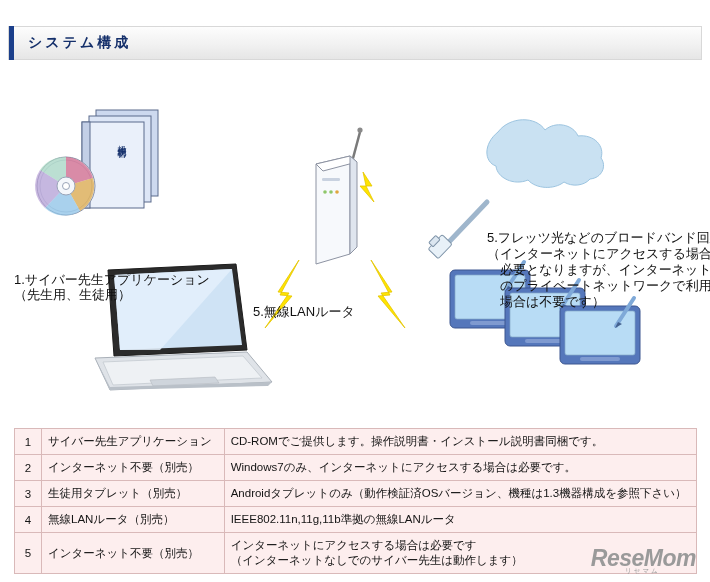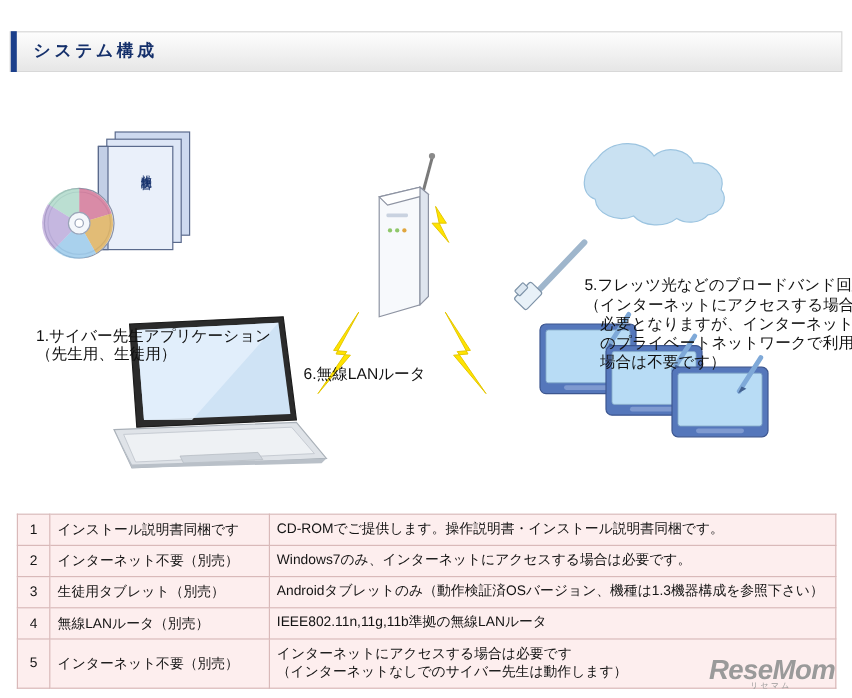--- a/index.html
+++ b/index.html
@@ -49,21 +49,21 @@
   }
   .diagram svg { display: block; }
 
   .lbl {
     position: absolute;
     font-size: 13px;
     line-height: 15px;
     color: #111;
     white-space: pre;
   }
-  #label-cd       { left: 30px;  top: 206px; }
+  #label-cd       { left: 14px;  top: 206px; }
   #label-router   { left: 253px; top: 238px; }
   #label-broadband{ left: 487px; top: 164px; line-height: 16px; }
   #label-laptop   { left: 82px;  top: 384px; }
   #label-tablet   { left: 445px; top: 384px; }
 
   
   .table-wrap {
     position: absolute;
     left: 14px; top: 428px;
     width: 683px;
@@ -222,36 +222,36 @@
         <rect x="580" y="291" width="40" height="4" rx="2" fill="#7f9ad0"></rect>
         <g>
           <line x1="634" y1="232" x2="616" y2="260" stroke="#7fa9d8" stroke-width="4" stroke-linecap="round"></line>
           <path d="M615 262 l3 -6 l4 2 Z" fill="#43618f"></path>
         </g>
       </g>
     </svg>
 
     <div class="lbl" id="label-cd">1.サイバー先生アプリケーション
 （先生用、生徒用）</div>
-    <div class="lbl" id="label-router">6.無線LANルータ</div>
+    <div class="lbl" id="label-router">5.無線LANルータ</div>
     <div class="lbl" id="label-broadband">5.フレッツ光などのブロードバンド回線
 （インターネットにアクセスする場合は
 　必要となりますが、インターネット不要
 　のプライベートネットワークで利用する
 　場合は不要です）</div>
     <div class="lbl" id="label-laptop">2.先生用ノートパソコン（Windows）</div>
     <div class="lbl" id="label-tablet">3.生徒用タブレット（Android）</div>
   </div>
 
   <div class="table-wrap">
     <table>
       <tbody>
         <tr>
           <td class="num">1</td>
-          <td class="item">インストール説明書同梱です</td>
+          <td class="item">サイバー先生アプリケーション</td>
           <td class="desc">CD-ROMでご提供します。操作説明書・インストール説明書同梱です。</td>
         </tr>
         <tr>
           <td class="num">2</td>
           <td class="item">インターネット不要（別売）</td>
           <td class="desc">Windows7のみ、インターネットにアクセスする場合は必要です。</td>
         </tr>
         <tr>
           <td class="num">3</td>
           <td class="item">生徒用タブレット（別売）</td>

